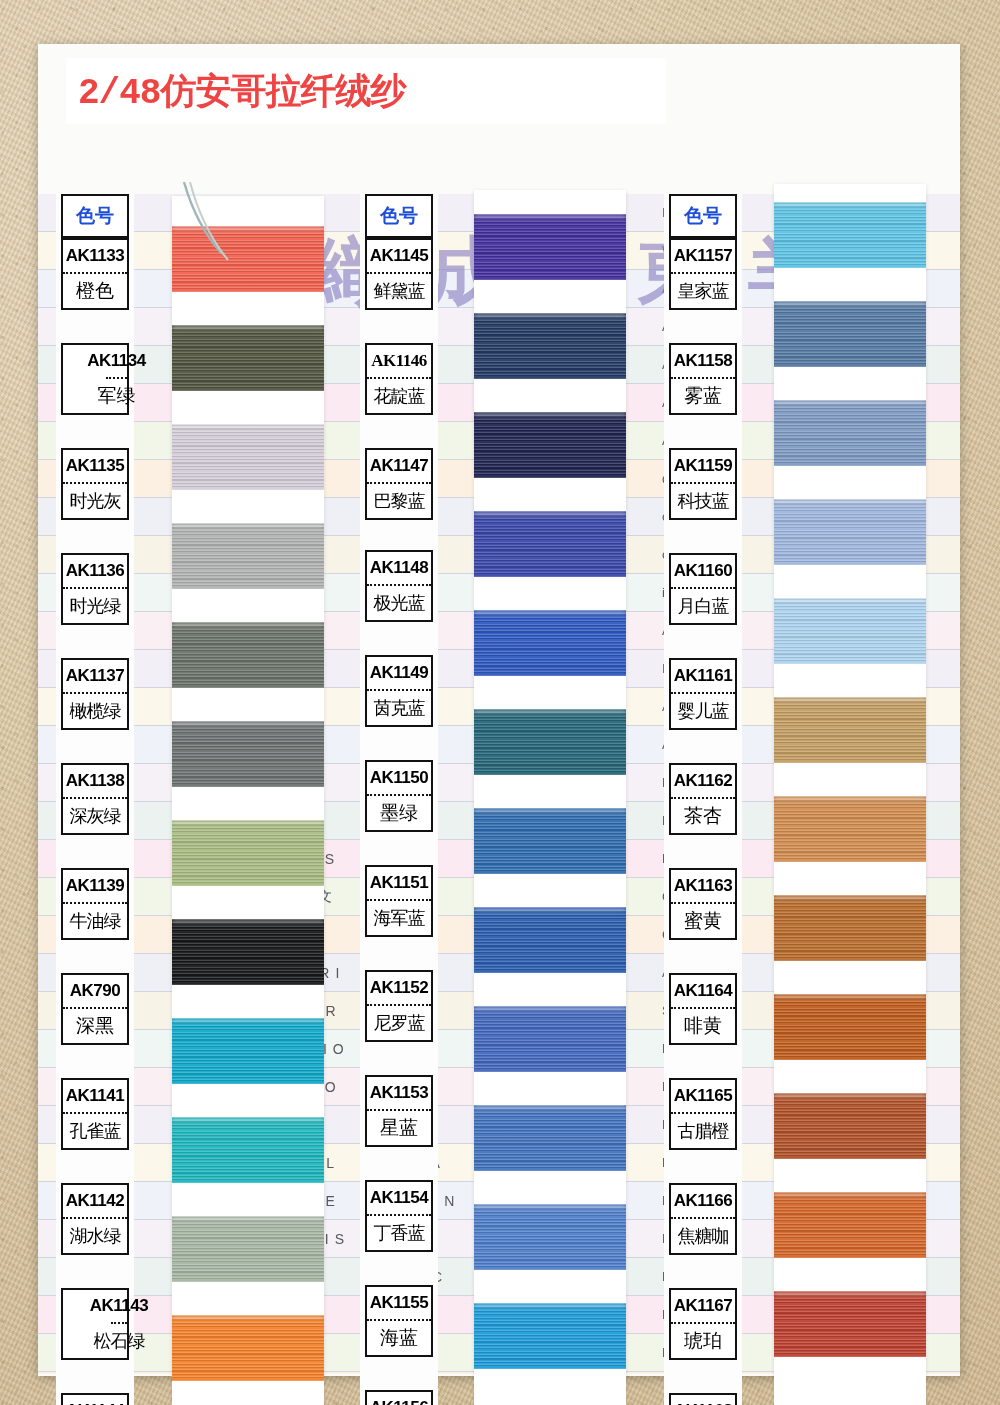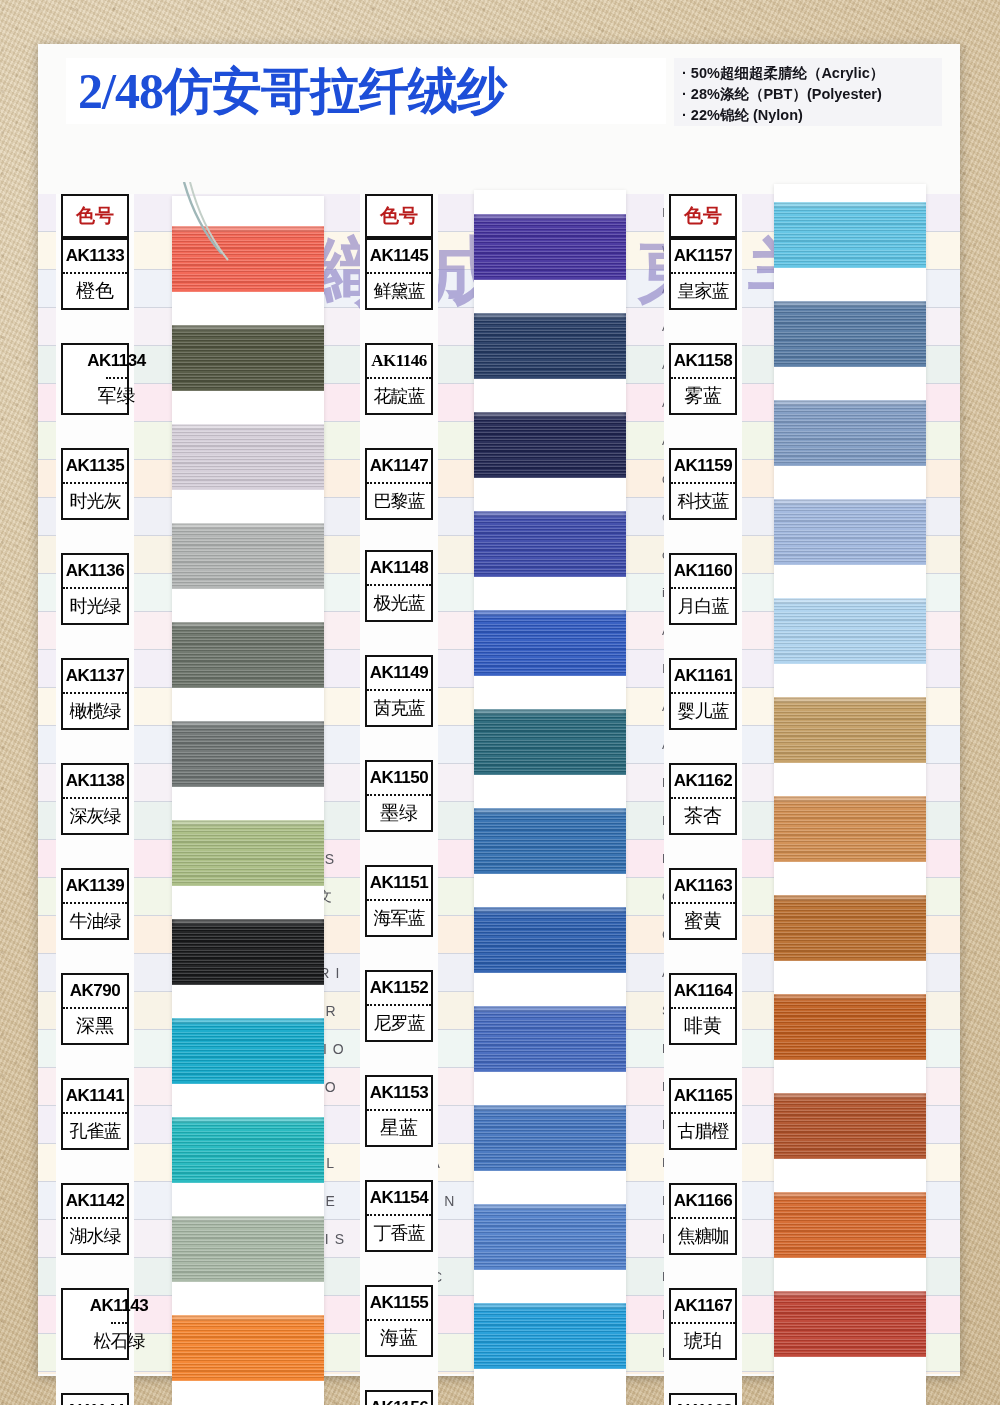--- a/index.html
+++ b/index.html
@@ -46,36 +46,36 @@
     position:absolute;font-size:76px;font-weight:700;color:#8a7fc4;opacity:.62;
     font-family:"DejaVu Sans",sans-serif;
   }
 
   
   #title-plate{
     position:absolute;left:28px;top:14px;width:600px;height:66px;background:#fff;
     display:flex;align-items:center;
   }
   #title-text{
-    font-size:50px;font-weight:700;letter-spacing:-1px;color:#1d4ed8;
+    font-size:36px;font-weight:700;letter-spacing:-1px;color:#ef4444;
     padding-left:12px;white-space:nowrap;
-    font-family:Liberation Serif, serif;
+    font-family:Liberation Mono, monospace;
   }
   #comp-plate{
     position:absolute;right:18px;top:14px;width:268px;height:68px;background:#f4f4f7;
     padding:5px 6px 0 8px;box-sizing:border-box;
   }
   .comp-line{font-size:14.5px;color:#15151c;line-height:21px;white-space:nowrap;font-weight:600;}
 
   
   .label-strip{position:absolute;top:150px;width:78px;background:#fdfdfd;z-index:6;}
   .lab-head{
     height:44px;margin:0 auto;width:68px;border:2.5px solid #111;box-sizing:border-box;
     display:flex;align-items:center;justify-content:center;background:#fff;
-    font-size:19px;font-weight:700;color:#b91c1c;
+    font-size:19px;font-weight:700;color:#1d4ed8;
   }
   .lab-box{
     width:68px;margin:0 auto;border:2.5px solid #111;box-sizing:border-box;background:#fff;
   }
   .lab-code{
     height:32px;display:flex;align-items:center;justify-content:center;
     font-size:17px;font-weight:700;color:#000;letter-spacing:-.5px;
     border-bottom:2px dotted #111;
   }
   .lab-name{
@@ -276,25 +276,20 @@
 
   <div class="wm" style="left:278px;top:178px;">織</div>
   <div class="wm" style="left:390px;top:178px;">成</div>
   <div class="wm" style="left:600px;top:178px;">東</div>
   <div class="wm" style="left:710px;top:178px;">羊</div>
 
   <div id="title-plate">
     <div id="title-text">2/48仿安哥拉纤绒纱</div>
   </div>
 
-  <div id="comp-plate">
-    <div class="comp-line">· 50%超细超柔腈纶（Acrylic）</div>
-    <div class="comp-line">· 28%涤纶（PBT）(Polyester)</div>
-    <div class="comp-line">· 22%锦纶 (Nylon)</div>
-  </div>
 
   <div class="yarn-col" id="yarn-col-0" style="left: 134px; top: 152px; height: 1228px;">
       <div class="gap" style="height: 30px;"></div>
       <div class="swatch" title="AK1133 橙色" style="height: 66px; background: rgb(242, 97, 79);"></div>
       <div class="gap" style="height: 33px;"></div>
       <div class="swatch" title="AK1134 军绿" style="height: 66px; background: rgb(80, 84, 63);"></div>
       <div class="gap" style="height: 33px;"></div>
       <div class="swatch" title="AK1135 时光灰" style="height: 66px; background: rgb(212, 205, 216);"></div>
       <div class="gap" style="height: 33px;"></div>
       <div class="swatch" title="AK1136 时光绿" style="height: 66px; background: rgb(176, 179, 178);"></div>

